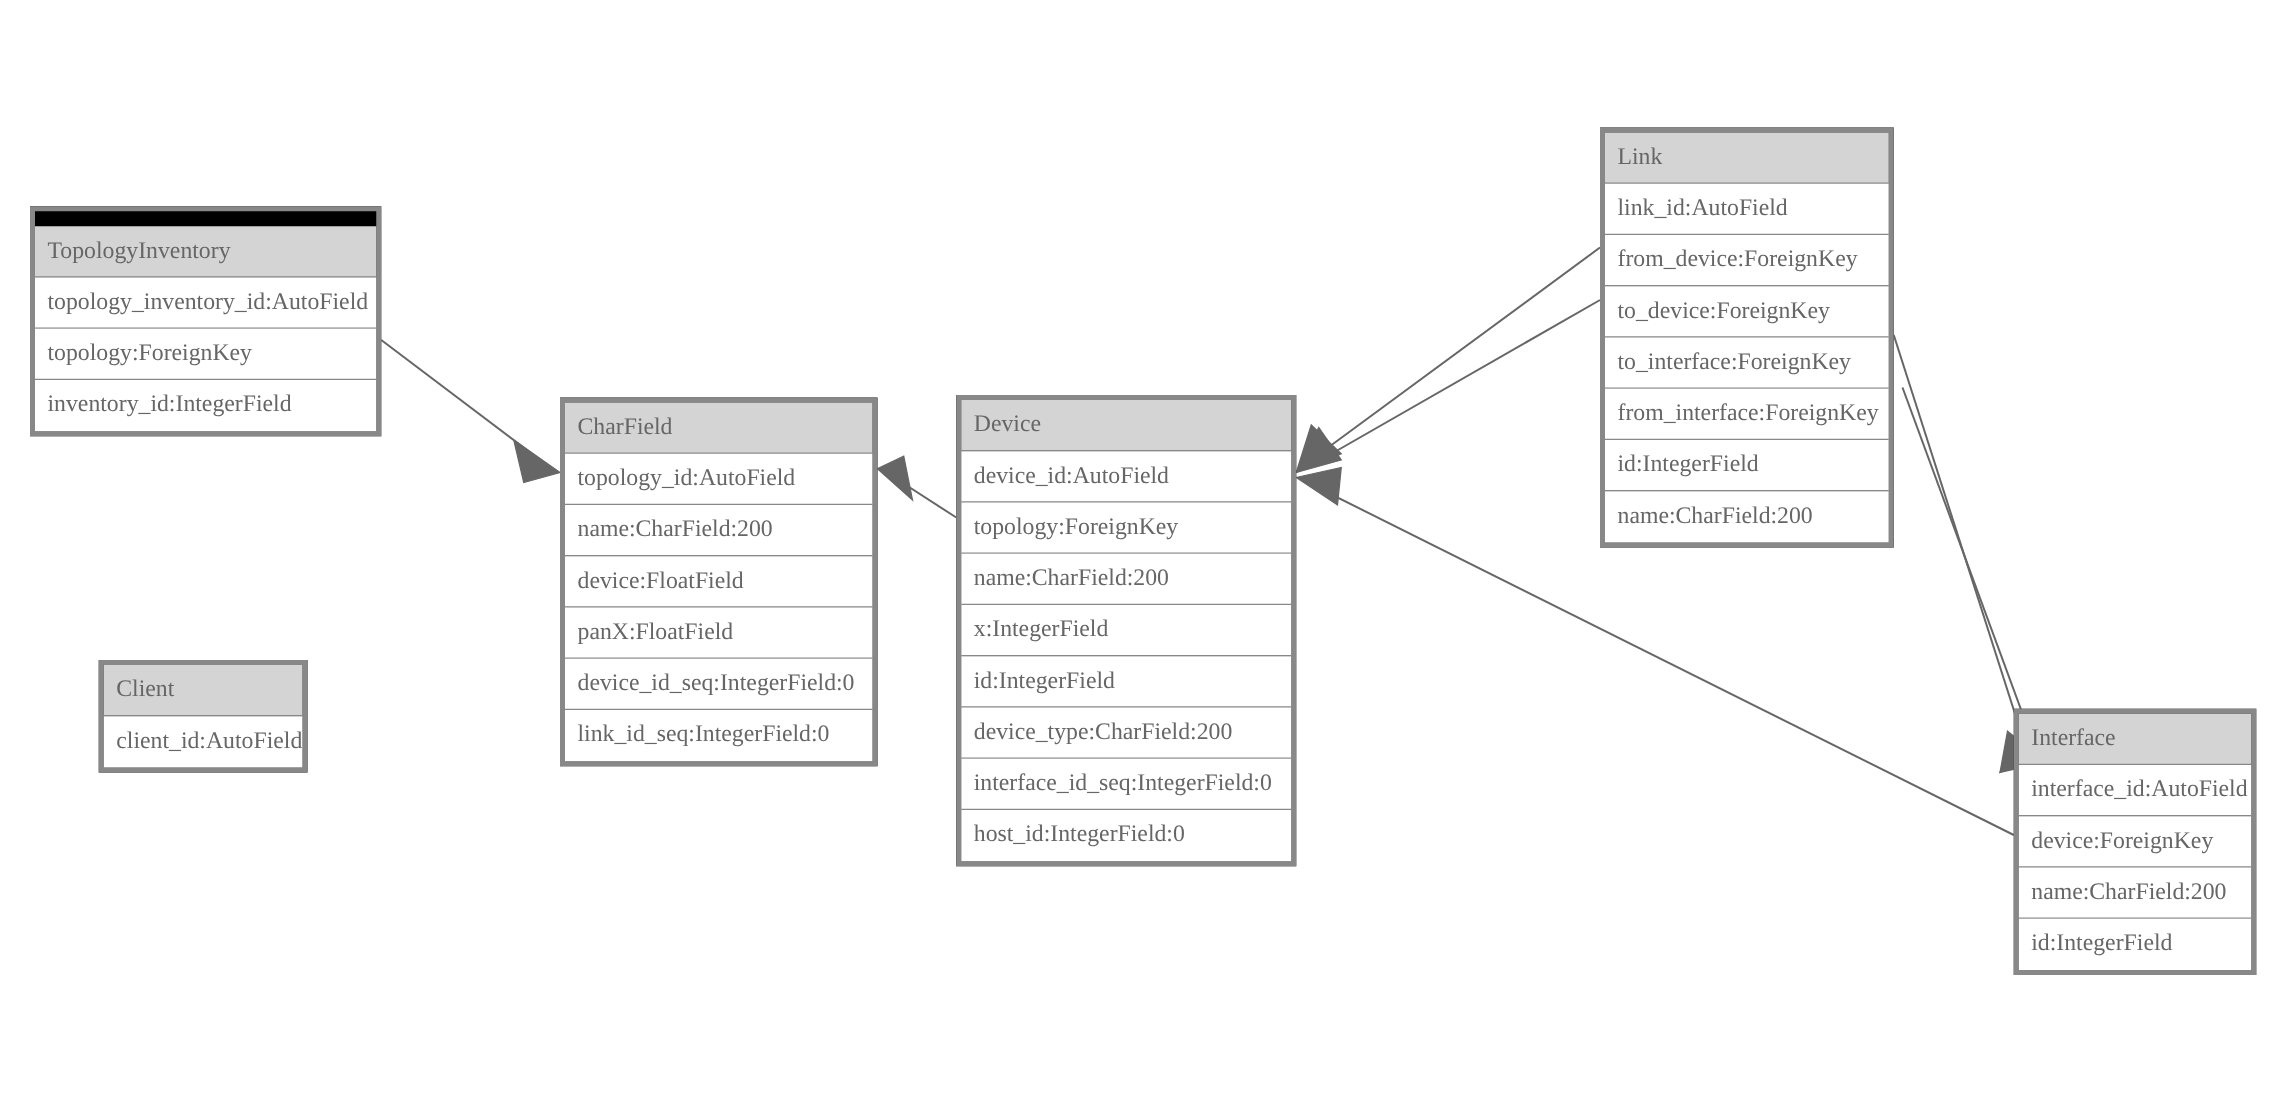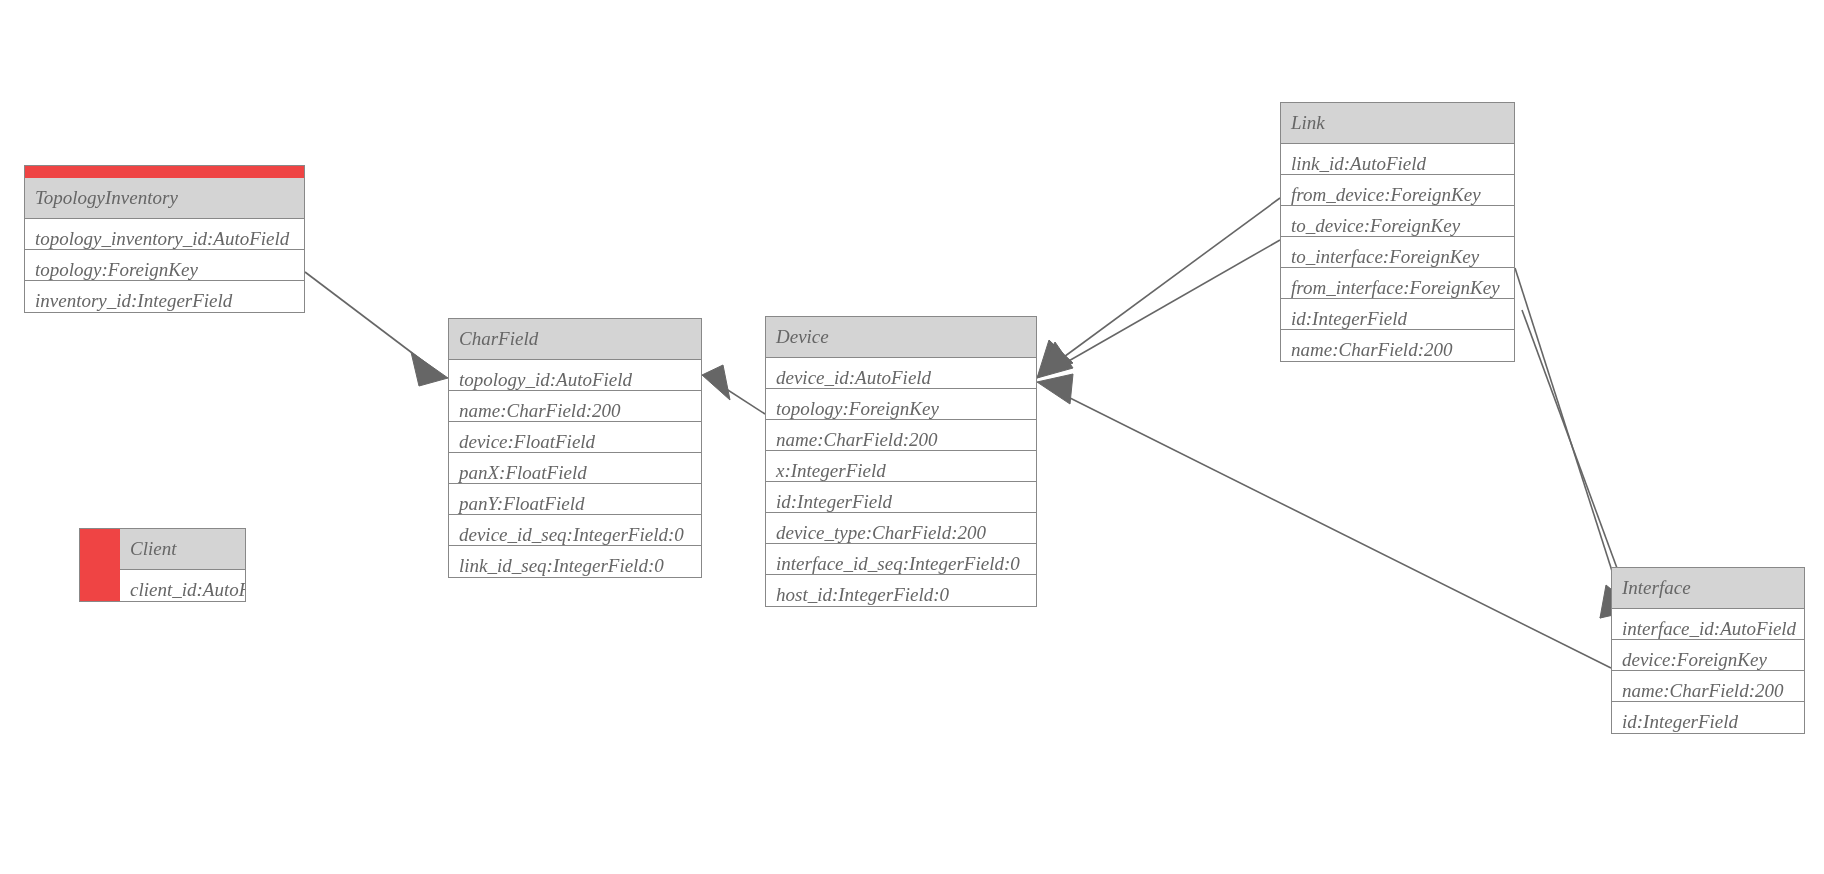--- a/index.html
+++ b/index.html
@@ -25,42 +25,41 @@
     position: absolute;
     left: 0;
     top: 0;
     width: 1824px;
     height: 874px;
     pointer-events: none;
   }
   .entity {
     position: absolute;
     box-sizing: border-box;
-    border: 1px solid #0ea5e9;
-    background: #ef4444;
+    border: 4px solid #0ea5e9;
+    background: #000000;
     font-size: 19px;
     color: #666666;
-    font-style: italic;
   }
   .entity-title {
     box-sizing: border-box;
     background: #d4d4d4;
     border-bottom: 1px solid #888888;
     padding: 0 10px;
     line-height: 40px;
     height: 41px;
     white-space: nowrap;
     overflow: hidden;
   }
   .entity-field {
     box-sizing: border-box;
     border-bottom: 1px solid #888888;
     padding: 0 10px;
     line-height: 40px;
-    height: 31px;
+    height: 41px;
     white-space: nowrap;
     overflow: hidden;
     background: #ffffff;
   }
   .entity-field.last {
     border-bottom: none;
   }
 </style>
 </head>
 <body>
@@ -101,25 +100,24 @@
       <div class="entity-field" style="border-bottom-color: rgb(136, 136, 136);">topology_inventory_id:AutoField</div>
       <div class="entity-field" style="border-bottom-color: rgb(136, 136, 136);">topology:ForeignKey</div>
       <div class="entity-field last" style="border-bottom-color: rgb(136, 136, 136);">inventory_id:IntegerField</div>
     </div>
     <div class="entity" style="left: 448px; top: 318px; width: 254px; border-color: rgb(136, 136, 136); color: rgb(102, 102, 102);">
       <div class="entity-title" style="background: rgb(212, 212, 212); border-bottom-color: rgb(136, 136, 136);">CharField</div>
       <div class="entity-field" style="border-bottom-color: rgb(136, 136, 136);">topology_id:AutoField</div>
       <div class="entity-field" style="border-bottom-color: rgb(136, 136, 136);">name:CharField:200</div>
       <div class="entity-field" style="border-bottom-color: rgb(136, 136, 136);">device:FloatField</div>
       <div class="entity-field" style="border-bottom-color: rgb(136, 136, 136);">panX:FloatField</div>
-      <div class="entity-field" style="border-bottom-color: rgb(136, 136, 136);">panY:FloatField</div>
       <div class="entity-field" style="border-bottom-color: rgb(136, 136, 136);">device_id_seq:IntegerField:0</div>
       <div class="entity-field last" style="border-bottom-color: rgb(136, 136, 136);">link_id_seq:IntegerField:0</div>
     </div>
-    <div class="entity" style="left: 79px; top: 528px; width: 167px; border-color: rgb(136, 136, 136); color: rgb(102, 102, 102); padding-left: 40px;">
+    <div class="entity" style="left: 79px; top: 528px; width: 167px; border-color: rgb(136, 136, 136); color: rgb(102, 102, 102);">
       <div class="entity-title" style="background: rgb(212, 212, 212); border-bottom-color: rgb(136, 136, 136);">Client</div>
       <div class="entity-field last" style="border-bottom-color: rgb(136, 136, 136); text-align: center;">client_id:AutoField</div>
     </div>
     <div class="entity" style="left: 765px; top: 316px; width: 272px; border-color: rgb(136, 136, 136); color: rgb(102, 102, 102);">
       <div class="entity-title" style="background: rgb(212, 212, 212); border-bottom-color: rgb(136, 136, 136);">Device</div>
       <div class="entity-field" style="border-bottom-color: rgb(136, 136, 136);">device_id:AutoField</div>
       <div class="entity-field" style="border-bottom-color: rgb(136, 136, 136);">topology:ForeignKey</div>
       <div class="entity-field" style="border-bottom-color: rgb(136, 136, 136);">name:CharField:200</div>
       <div class="entity-field" style="border-bottom-color: rgb(136, 136, 136);">x:IntegerField</div>
       <div class="entity-field" style="border-bottom-color: rgb(136, 136, 136);">id:IntegerField</div>

